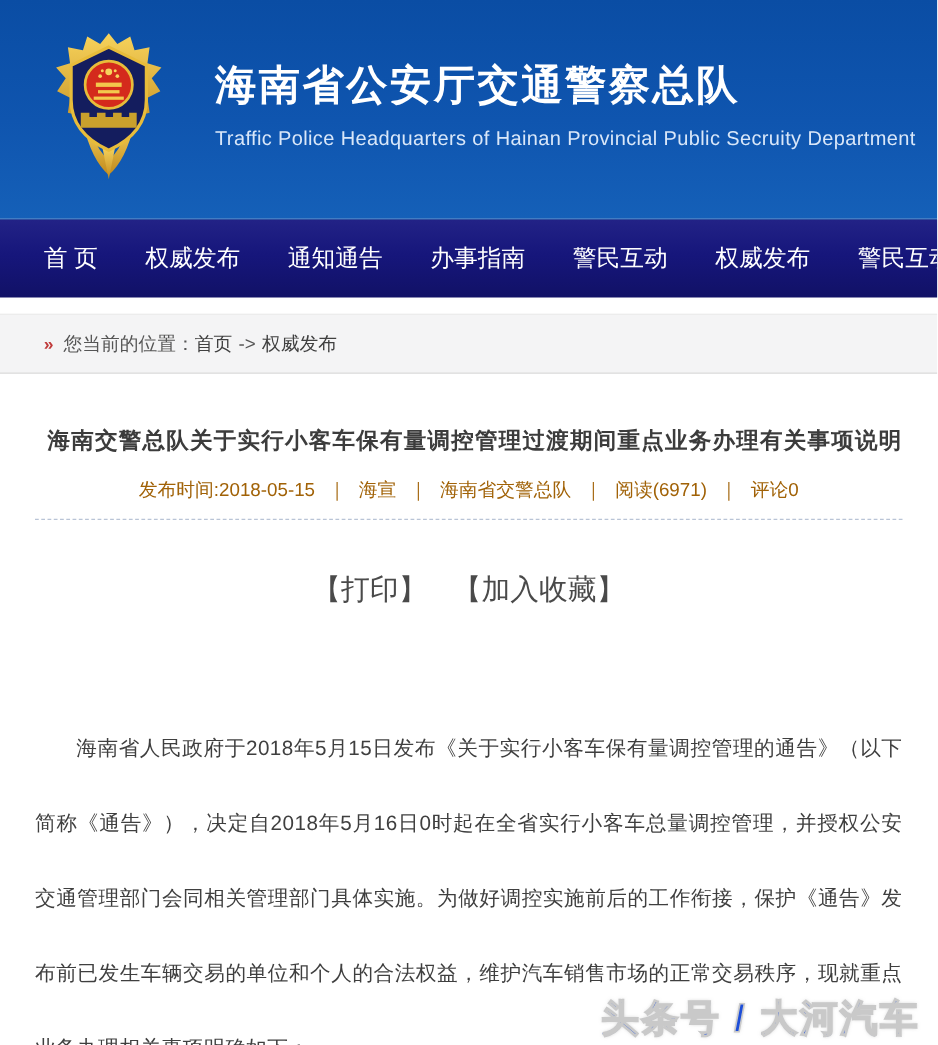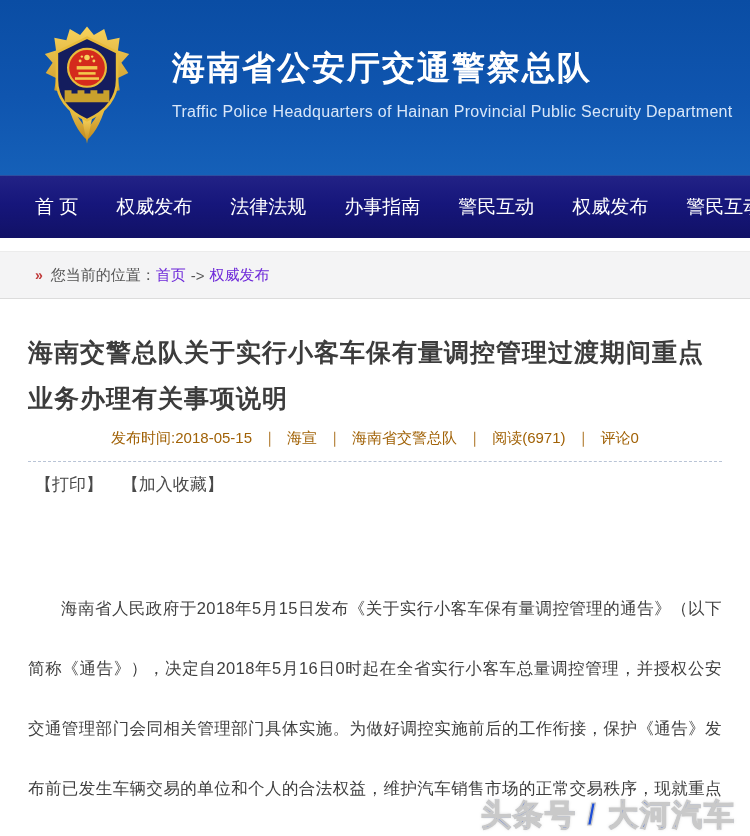--- a/index.html
+++ b/index.html
@@ -30,32 +30,32 @@
     border-top: 1px solid #2e4ea0;
   }
   .nav-item { flex: 0 0 auto; color: #ffffff; font-size: 19px; cursor: pointer; }
   
   .breadcrumb-bar {
     margin-top: 13px; height: 46px; background: #f4f4f5;
     border-top: 1px solid #ececec; border-bottom: 1px solid #dcdcdc;
     display: flex; align-items: center; padding: 0 35px; font-size: 15px; color: #555;
   }
   .crumb-marker { color: #c03a3a; font-weight: bold; margin-right: 8px; font-size: 14px; }
-  .crumb-link { color: #6d28d9; text-decoration: none; cursor: pointer; font-family: Liberation Serif, serif; }
+  .crumb-link { color: #404040; text-decoration: none; cursor: pointer; font-family: Liberation Serif, serif; }
   .crumb-sep { margin: 0 5px; color: #555; }
   
   .article { padding: 0 28px; position: relative; }
   .article-title {
-    margin-top: 30px; text-align: left; font-size: 25px; font-weight: bold;
+    margin-top: 30px; text-align: right; font-size: 18px; font-weight: bold;
     color: #3c3c3c; line-height: 46px; letter-spacing: 1px;
   }
   .meta { margin-top: 8px; text-align: center; font-size: 15px; color: #a16207; }
   .meta span { margin: 0 3px; }
   .dashed-rule { margin: 13px 0 0 0; border: none; border-top: 1px dashed #b9c4d6; height: 0; }
-  .actions { margin-top: 11px; font-size: 17px; color: #4a4a4a; }
+  .actions { margin-top: 40px; text-align: center; font-size: 23px; color: #4a4a4a; }
   .action-link { color: #4a4a4a; text-decoration: none; margin: 0 7px; cursor: pointer; }
   .body-text {
     margin-top: 82px; font-size: 16.5px; color: #3f3f3f; line-height: 60px;
     text-align: justify; text-indent: 2em; letter-spacing: 0.4px;
   }
   .section-heading {
     margin-top: 7px; font-size: 16px; font-weight: bold; color: #262626;
     text-indent: 2em; letter-spacing: 0.5px;
   }
   
@@ -104,21 +104,21 @@
     </div>
     <div class="mast-titles">
       <div class="mast-title-cn">海南省公安厅交通警察总队</div>
       <div class="mast-title-en">Traffic Police Headquarters of Hainan Provincial Public Secruity Department</div>
     </div>
   </div>
 
   <div class="nav">
     <div class="nav-item">首 页</div>
     <div class="nav-item">权威发布</div>
-    <div class="nav-item">法律法规</div>
+    <div class="nav-item">通知通告</div>
     <div class="nav-item">办事指南</div>
     <div class="nav-item">警民互动</div>
     <div class="nav-item">权威发布</div>
     <div class="nav-item">警民互动</div>
   </div>
 
   <div class="breadcrumb-bar">
     <span class="crumb-marker">»</span>
     <span>您当前的位置：</span>
     <a class="crumb-link">首页</a>

